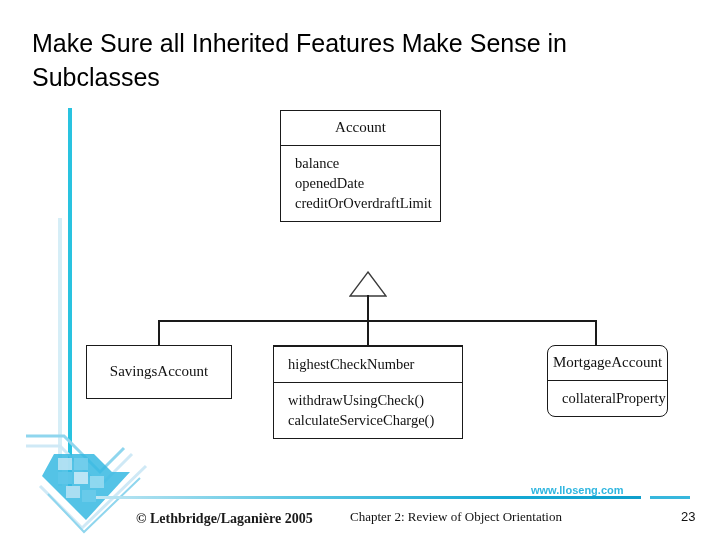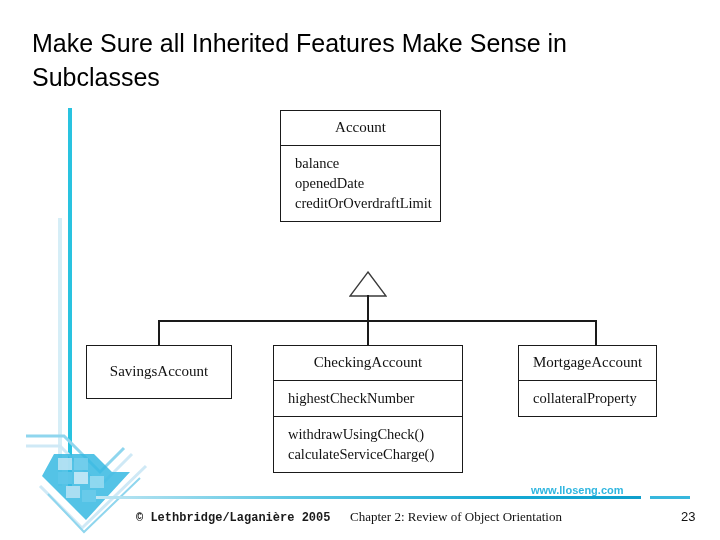--- a/index.html
+++ b/index.html
@@ -113,22 +113,22 @@
     font-family: "Liberation Sans", sans-serif;
     font-size: 11px;
     font-weight: bold;
     color: #2fb6e0;
     letter-spacing: 0px;
   }
   #copyright {
     position: absolute;
     left: 136px;
     top: 511px;
-    font-family: Liberation Mono, monospace;
-    font-size: 12px;
+    font-family: Liberation Serif, serif;
+    font-size: 14px;
     font-weight: bold;
     color: #1a1a1a;
   }
   #chapter {
     position: absolute;
     left: 350px;
     top: 509px;
     font-family: "Liberation Serif", serif;
     font-size: 13px;
     color: #111111;
@@ -192,31 +192,30 @@
 
     <div class="ln-v" style="left:158px; top:320px; height:26px;"></div>
     <div class="ln-v" style="left:367px; top:320px; height:26px;"></div>
     <div class="ln-v" style="left:595px; top:320px; height:26px;"></div>
 
     <div class="umlbox" style="left:86px; top:345px; width:146px;">
       <div class="uml-name" style="padding:17px 4px 18px 4px;">SavingsAccount</div>
     </div>
 
     <div class="umlbox" style="left:273px; top:345px; width:190px;">
-      <div class="uml-name">CheckingAccount</div>
       <div class="uml-sec">
         <div>highestCheckNumber</div>
       </div>
       <div class="uml-sec">
         <div>withdrawUsingCheck()</div>
         <div>calculateServiceCharge()</div>
       </div>
     </div>
 
-    <div class="umlbox" style="left:518px; top:345px; width:139px;">
+    <div class="umlbox" style="left:547px; top:345px; width:121px;border-radius:8px;">
       <div class="uml-name">MortgageAccount</div>
       <div class="uml-sec">
         <div>collateralProperty</div>
       </div>
     </div>
 
   </div>
 
   <div id="weburl">www.lloseng.com</div>
   <div id="footer-rule"></div>

